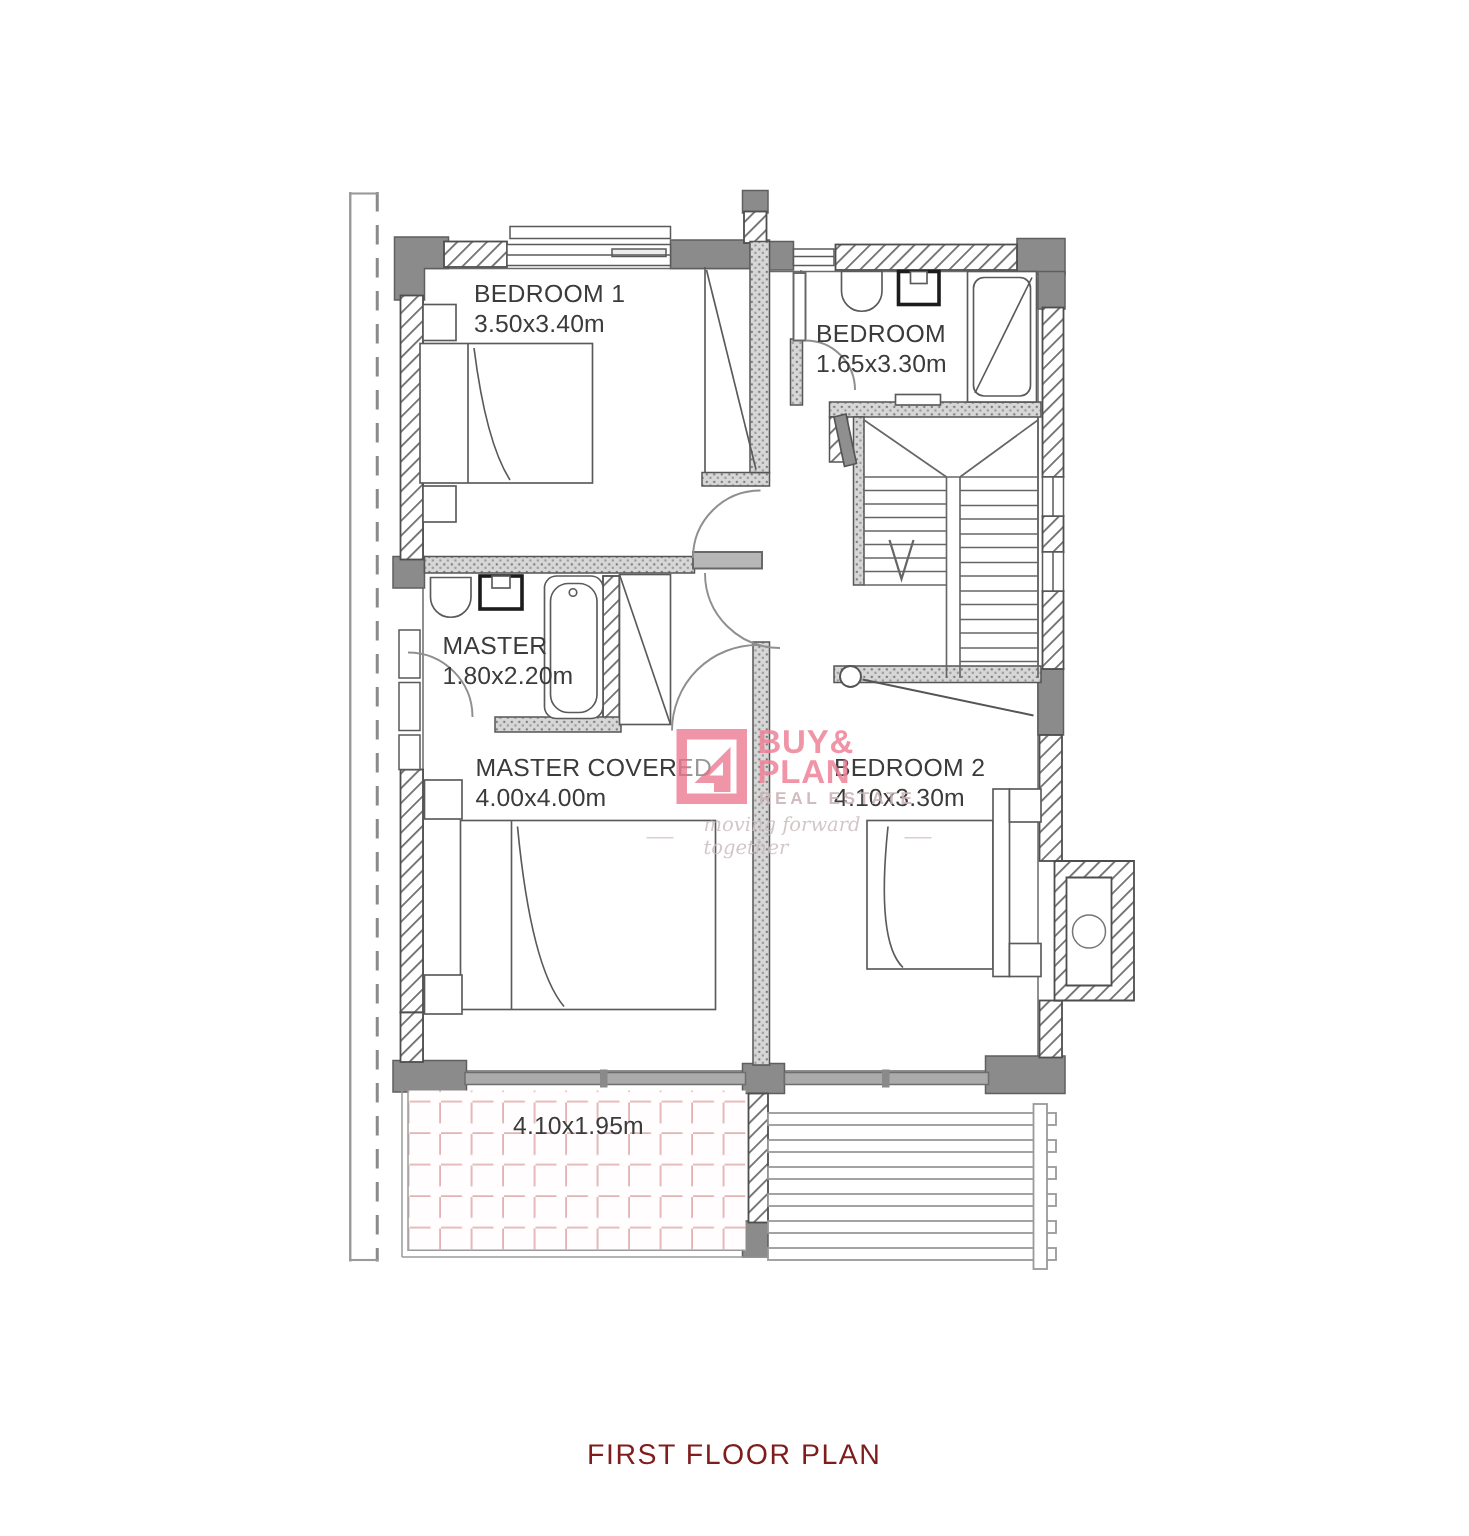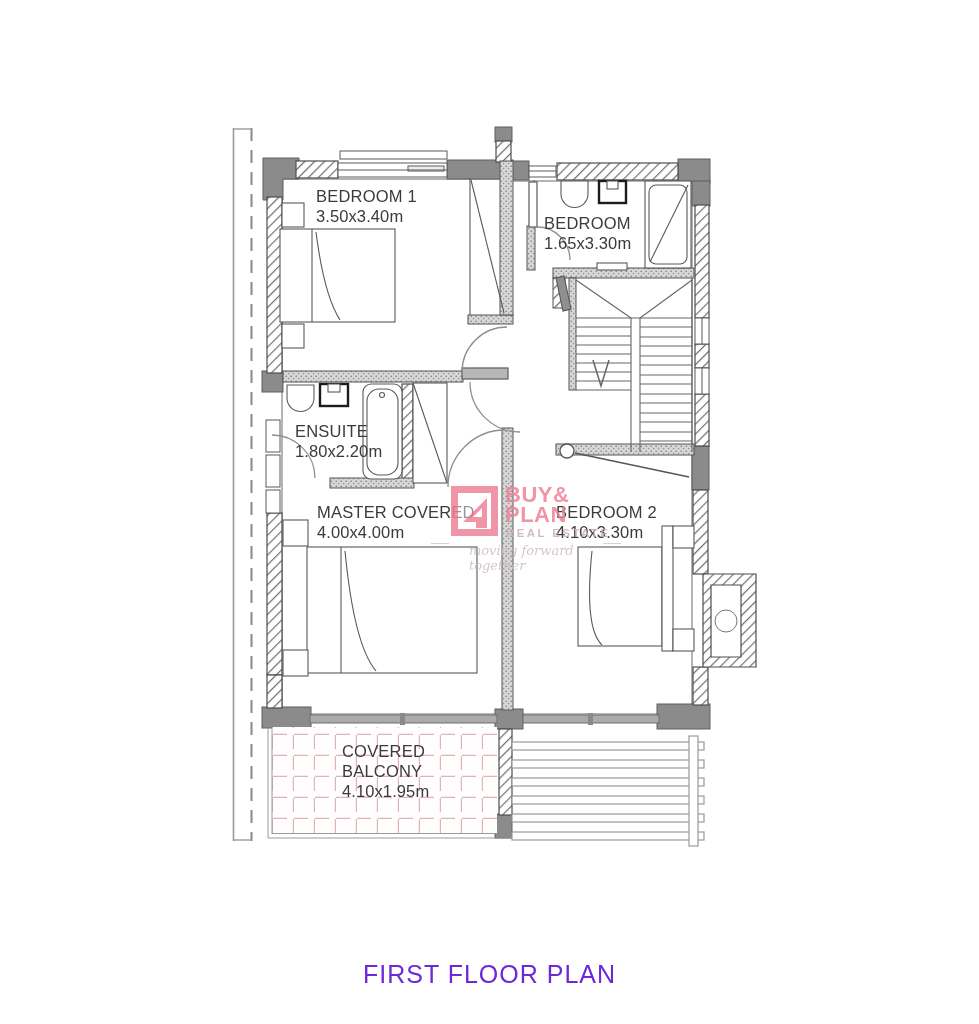--- a/index.html
+++ b/index.html
@@ -7,34 +7,34 @@
          font-family:"Liberation Sans",sans-serif;}
   #plan-svg{position:absolute;left:0;top:0;width:979px;height:1024px;}
 
   .room-label{position:absolute;color:#3b3b3b;font-size:16.5px;line-height:1.22;
               letter-spacing:.2px;white-space:nowrap;}
   .room-label span{display:block;}
   .room-label .dims{letter-spacing:.1px;}
   #label-balcony{white-space:normal;width:115px;}
 
   #plan-title{position:absolute;left:0;right:0;top:960px;text-align:center;
-              font-size:25px;color:#6d28d9;letter-spacing:1px;}
+              font-size:19px;color:#7f1d1d;letter-spacing:1px;}
 
   
   #brand-logo{position:absolute;left:449px;top:483px;width:180px;height:90px;opacity:.85;text-decoration:underline;}
   #logo-badge{position:absolute;left:2px;top:3px;width:33px;height:36px;
               border:7px solid var(--accent);background:rgba(255,255,255,.55);}
   #logo-badge svg{position:absolute;left:1px;top:3px;}
   .logo-word{position:absolute;left:56px;font-weight:bold;font-size:22px;line-height:1;
              color:var(--accent);letter-spacing:.5px;}
   #logo-word2{top:21px;}
   #logo-word1{top:1px;}
   #logo-word3{position:absolute;left:57px;top:44px;font-size:11.5px;letter-spacing:2.4px;
               color:var(--muted);font-weight:bold;}
-  #logo-tagline{position:absolute;left:-18px;top:60px;width:190px;display:flex;align-items:flex-start;
+  #logo-tagline{position:absolute;left:-18px;top:60px;width:190px;display:flex;align-items:center;
                 justify-content:center;gap:20px;color:#ccbdbf;font-family:"DejaVu Serif",serif;
                 font-style:italic;font-size:13px;}
   #logo-tagline .dash{display:inline-block;width:26px;border-top:1px solid #d6c6c8;}
 </style>
 </head>
 <body>
 
 <div id="stage">
 
 <svg id="plan-svg" viewBox="0 0 979 1024">
@@ -249,33 +249,32 @@
 
   <div class="room-label" id="label-bedroom1" style="left:316px;top:186px">
     <span>BEDROOM 1</span>
     <span class="dims">3.50x3.40m</span>
   </div>
   <div class="room-label" id="label-bathroom" style="left:544px;top:213px">
     <span>BEDROOM</span>
     <span class="dims">1.65x3.30m</span>
   </div>
   <div class="room-label" id="label-ensuite" style="left:295px;top:421px">
-    <span>ENSUITE</span>
+    <span>MASTER</span>
     <span class="dims">1.80x2.20m</span>
   </div>
   <div class="room-label" id="label-master" style="left:317px;top:502px">
     <span>MASTER COVERED</span>
     <span class="dims">4.00x4.00m</span>
   </div>
   <div class="room-label" id="label-bedroom2" style="left:556px;top:502px">
     <span>BEDROOM 2</span>
     <span class="dims">4.10x3.30m</span>
   </div>
   <div class="room-label" id="label-balcony" style="left:342px;top:741px">
-    <span>COVERED BALCONY</span>
     <span class="dims">4.10x1.95m</span>
   </div>
 
   <div id="brand-logo">
     <div id="logo-badge">
       <svg width="31" height="33" viewBox="0 0 31 33">
         <path d="M28,2 L4,26 L17,26 L17,32 L28,32 Z M23,12 L23,21 L14,21 Z" fill="var(--accent)" fill-rule="evenodd"></path>
       </svg>
     </div>
     <div class="logo-word" id="logo-word1">BUY&amp;</div>

